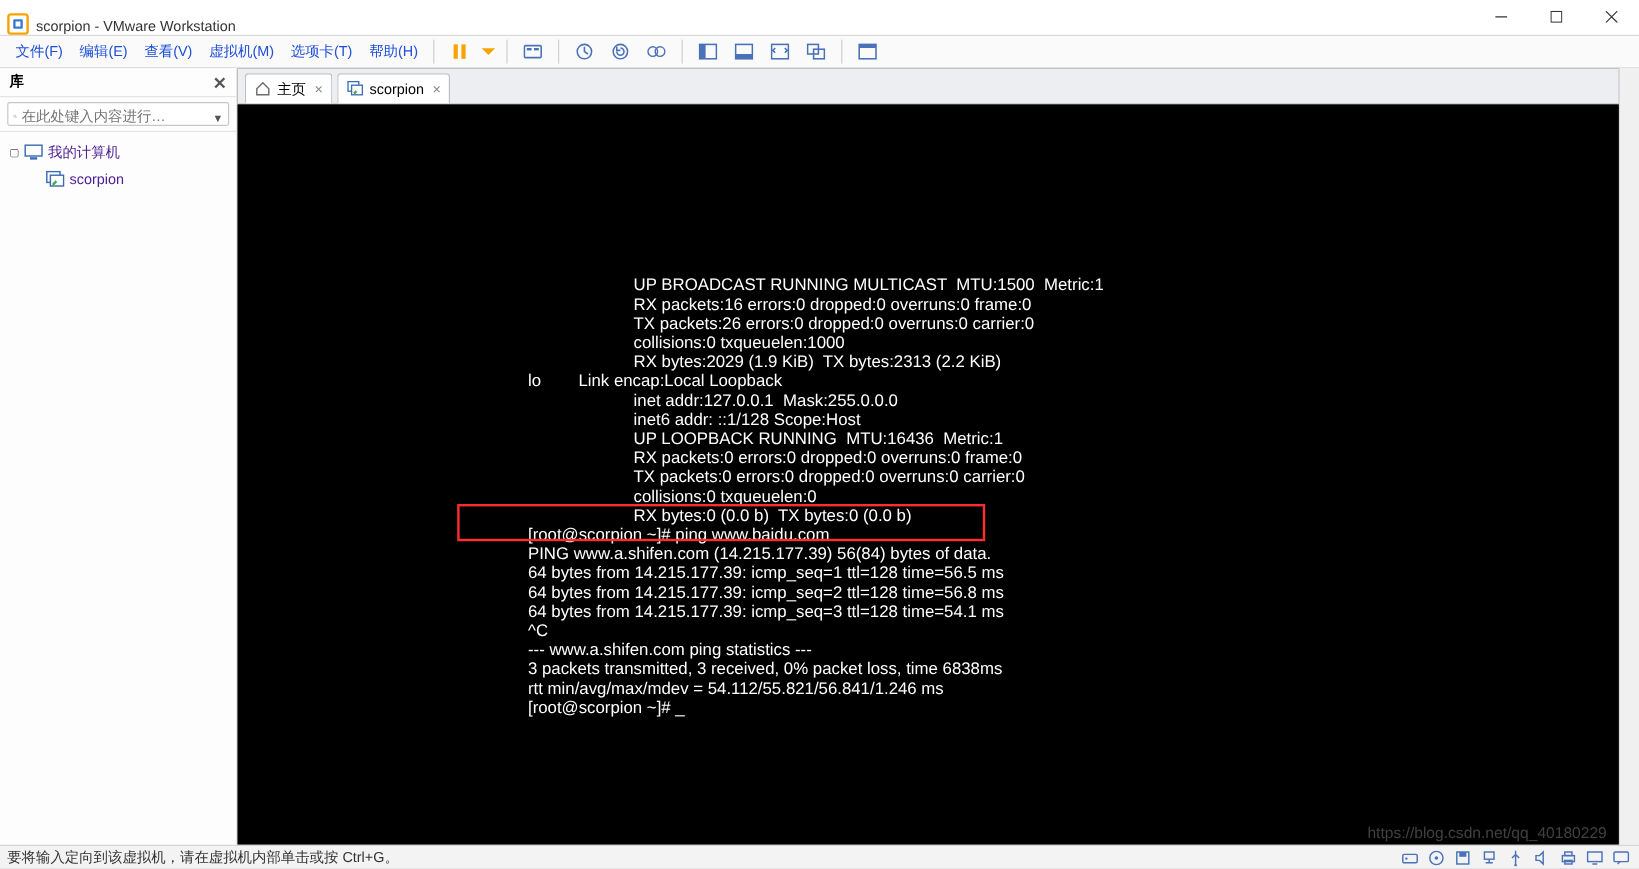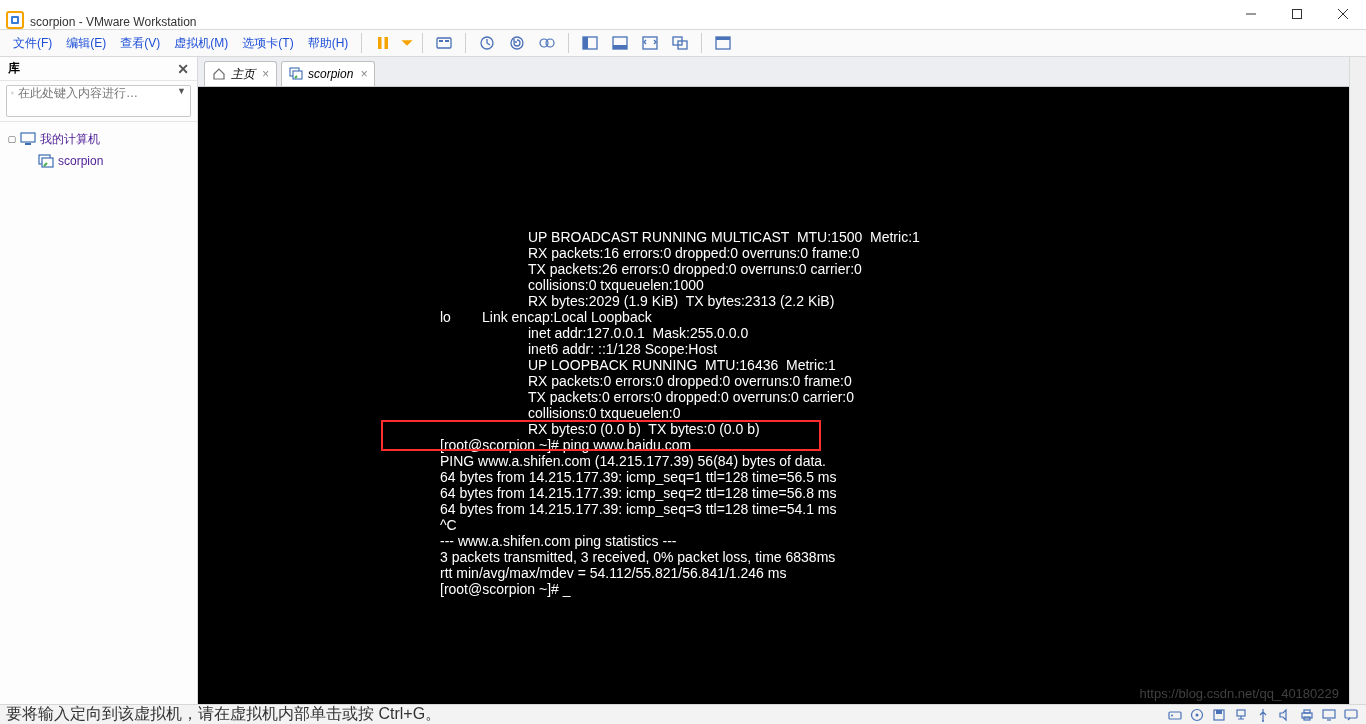--- a/index.html
+++ b/index.html
@@ -23,51 +23,51 @@
   .tb-group { display:flex; align-items:center; }
 
   
   .workspace { position:absolute; top:57px; left:0; right:0; bottom:20px; display:flex; }
 
   
   .sidebar { width:198px; background:#fdfdfd; border-right:1px solid #d9d9d9; display:flex; flex-direction:column; }
   .side-hdr { height:24px; display:flex; align-items:center; justify-content:space-between; padding:0 8px; font-weight:bold; border-bottom:1px solid #e5e5e5; }
   .side-hdr .x { font-size:14px; color:#555; }
   .search-row { padding:4px 6px; border-bottom:1px solid #e5e5e5; }
-  .search-box { display:flex; align-items:flex-start; border:1px solid #c8c8c8; border-radius:2px; height:32px; padding:0 4px; background:#fff; }
+  .search-box { display:flex; align-items:flex-end; border:1px solid #c8c8c8; border-radius:2px; height:20px; padding:0 4px; background:#fff; }
   .search-box svg { width:14px; height:14px; stroke:#666; fill:none; }
   .search-box input { flex:1; border:none; outline:none; font-size:12px; color:#555; margin:0 4px; background:transparent; }
   .search-box .dd { font-size:9px; color:#555; }
   .tree { padding:6px 4px; }
   .tree-row { display:flex; align-items:center; height:22px; padding-left:2px; }
   .tree-row.indent1 { padding-left:34px; }
   .tree-expander { width:12px; text-align:center; color:#555; font-size:9px; margin-right:2px; }
   .tree-icon { width:16px; height:14px; margin-right:4px; display:flex; align-items:center; justify-content:center; }
   .tree-label { color:#4c1d95;text-align:right; }
 
   
   .main { flex:1; display:flex; flex-direction:column; background:#3b3b3b; }
-  .tabstrip { height:30px; background:#eceef1; border-bottom:1px solid #c9c9c9; display:flex; align-items:flex-end; padding-left:6px; gap:4px;font-style:italic; }
+  .tabstrip { height:30px; background:#eceef1; border-bottom:1px solid #c9c9c9; display:flex; align-items:flex-end; padding-left:6px; gap:4px; }
   .tab { height:25px; display:flex; align-items:center; background:#fff; border:1px solid #c0c0c0; border-bottom:none; border-radius:3px 3px 0 0; padding:0 7px; gap:5px; }
   .tab .tab-ic { width:14px; height:14px; display:flex; align-items:center; justify-content:center; }
   .tab .close { font-size:12px; color:#888; margin-left:2px; }
   .tab.active { background:#ffffff; }
 
   .console { flex:1; background:#000; color:#fff; font-family:"Courier New",monospace; font-size:14px; line-height:16px; white-space:pre; padding-top:110px; padding-left:0; position:relative; overflow:hidden; }
   .console .line { position:relative; left:0;margin-left:28px; }
   .indent0 { padding-left:214px; }
   .indentLo { padding-left:214px; }
   .indent1 { padding-left:302px; }
   .hl { position:absolute; border:2px solid #ff2d2d; }
   .watermark { position:absolute; right:10px; bottom:2px; color:#6b6b6b; font-family:Tahoma,sans-serif; font-size:13px; opacity:.6;margin-top:32px; }
 
   .scrollbar { width:17px; background:#f0f0f0; border-left:1px solid #d9d9d9; }
 
   
-  .statusbar { position:absolute; left:0; right:0; bottom:0; height:20px; background:#f3f3f3; border-top:1px solid #d7d7d7; display:flex; align-items:center; padding:0 6px; font-size:16px; color:#333; }
+  .statusbar { position:absolute; left:0; right:0; bottom:0; height:20px; background:#f3f3f3; border-top:1px solid #d7d7d7; display:flex; align-items:center; padding:0 6px; font-size:12px; color:#333; }
   .statusbar .spacer { flex:1; }
   .sb-ic { width:18px; height:16px; margin-left:4px; display:flex; align-items:center; justify-content:center; }
   .sb-ic svg { width:14px; height:14px; }
 </style>
 </head>
 <body>
 
 <div class="titlebar">
   <div class="app-icon">
       <div></div>

